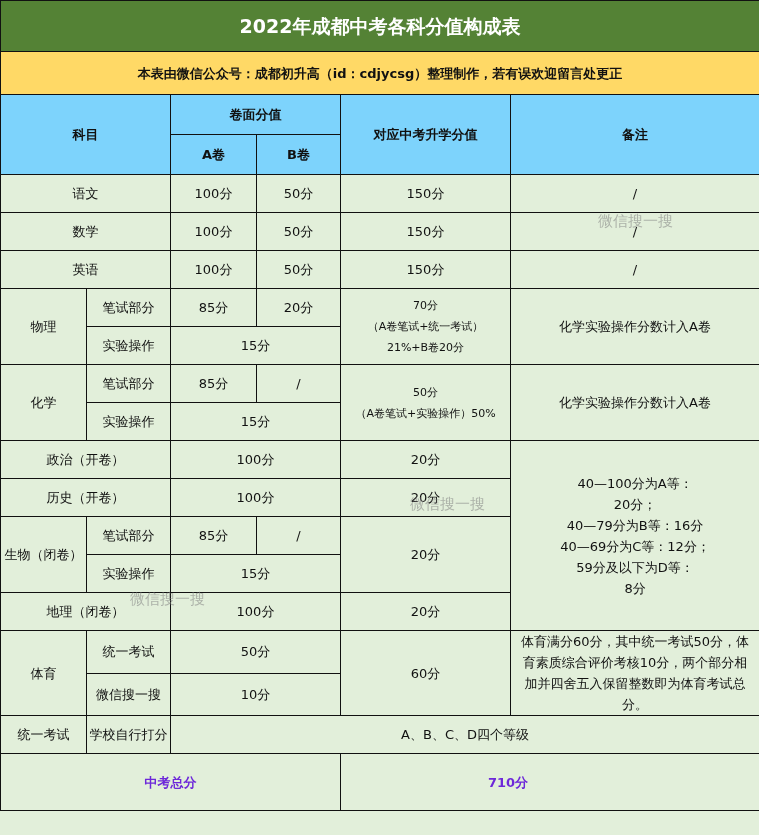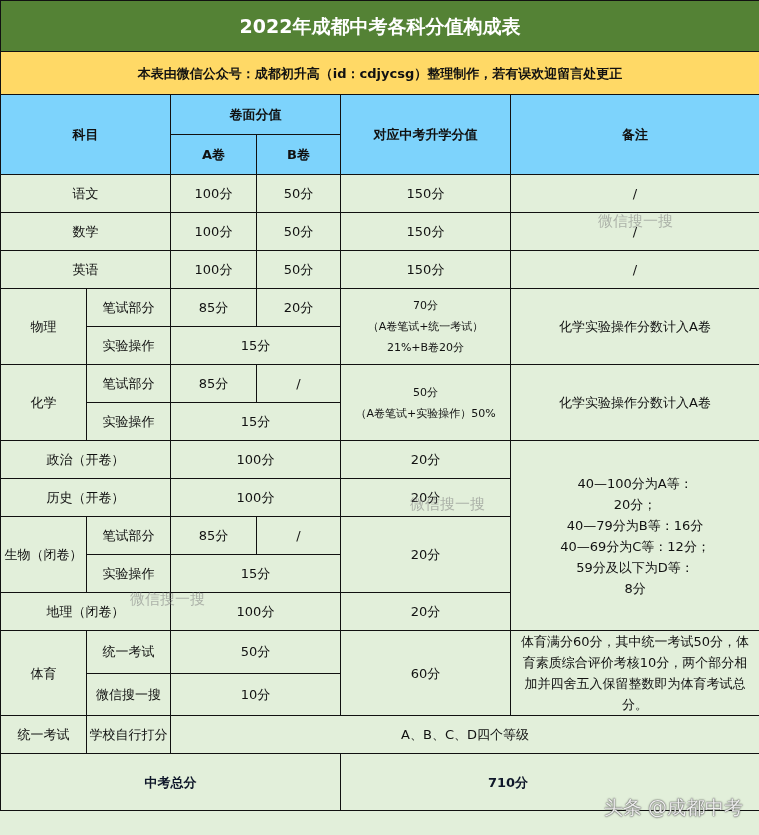--- a/index.html
+++ b/index.html
@@ -2,21 +2,21 @@
 <html><head>
 <meta charset="utf-8">
 <style>
   html, body { margin: 0; padding: 0; background: #e2efda; }
   body { width: 759px; height: 835px; overflow: hidden; font-family: "DejaVu Sans", "Liberation Sans", sans-serif; }
   table { border-collapse: collapse; width: 759px; table-layout: fixed; }
   td { border: 1.5px solid #111; text-align: center; vertical-align: middle; padding: 0; font-size: 13px; color: #111; background: #e2efda; line-height: 21px; }
   .title { background: #548235; color: #fff; font-size: 19px; font-weight: bold; height: 50px; }
   .notice { background: #ffd966; font-size: 13px; font-weight: bold; height: 42px; }
   .hdr { background: #7dd3fc; font-weight: bold; font-size: 13px; }
-  .red { color: #0f172a; font-weight: bold; }
+  .red { color: #6d28d9; font-weight: bold; }
   .r40 { height: 38px; }
   .small { font-size: 11px; }
   .wm { position: absolute; font-size: 15px; color: rgba(130,130,130,0.55); pointer-events: none; }
   .wm-toutiao { position: absolute; right: 16px; bottom: 14px; font-size: 19px; color: rgba(255,255,255,0.9); text-shadow: 0 0 2px #444, 0 0 1px #444; }
 </style>
 </head>
 <body>
 
 <div style="position:relative;width:759px;height:835px;">
 <table>
@@ -159,14 +159,13 @@
     <td colspan="2" class="red" style="padding-right:84px;">
       <span>710分</span>
     </td>
   </tr>
 </tbody>
     </table>
 
 <div class="wm" style="left:598px;top:212px;">微信搜一搜</div>
 <div class="wm" style="left:410px;top:495px;">微信搜一搜</div>
 <div class="wm" style="left:130px;top:590px;">微信搜一搜</div>
-<div class="wm-toutiao">头条 @成都中考</div>
 </div>
 
 </body></html>

